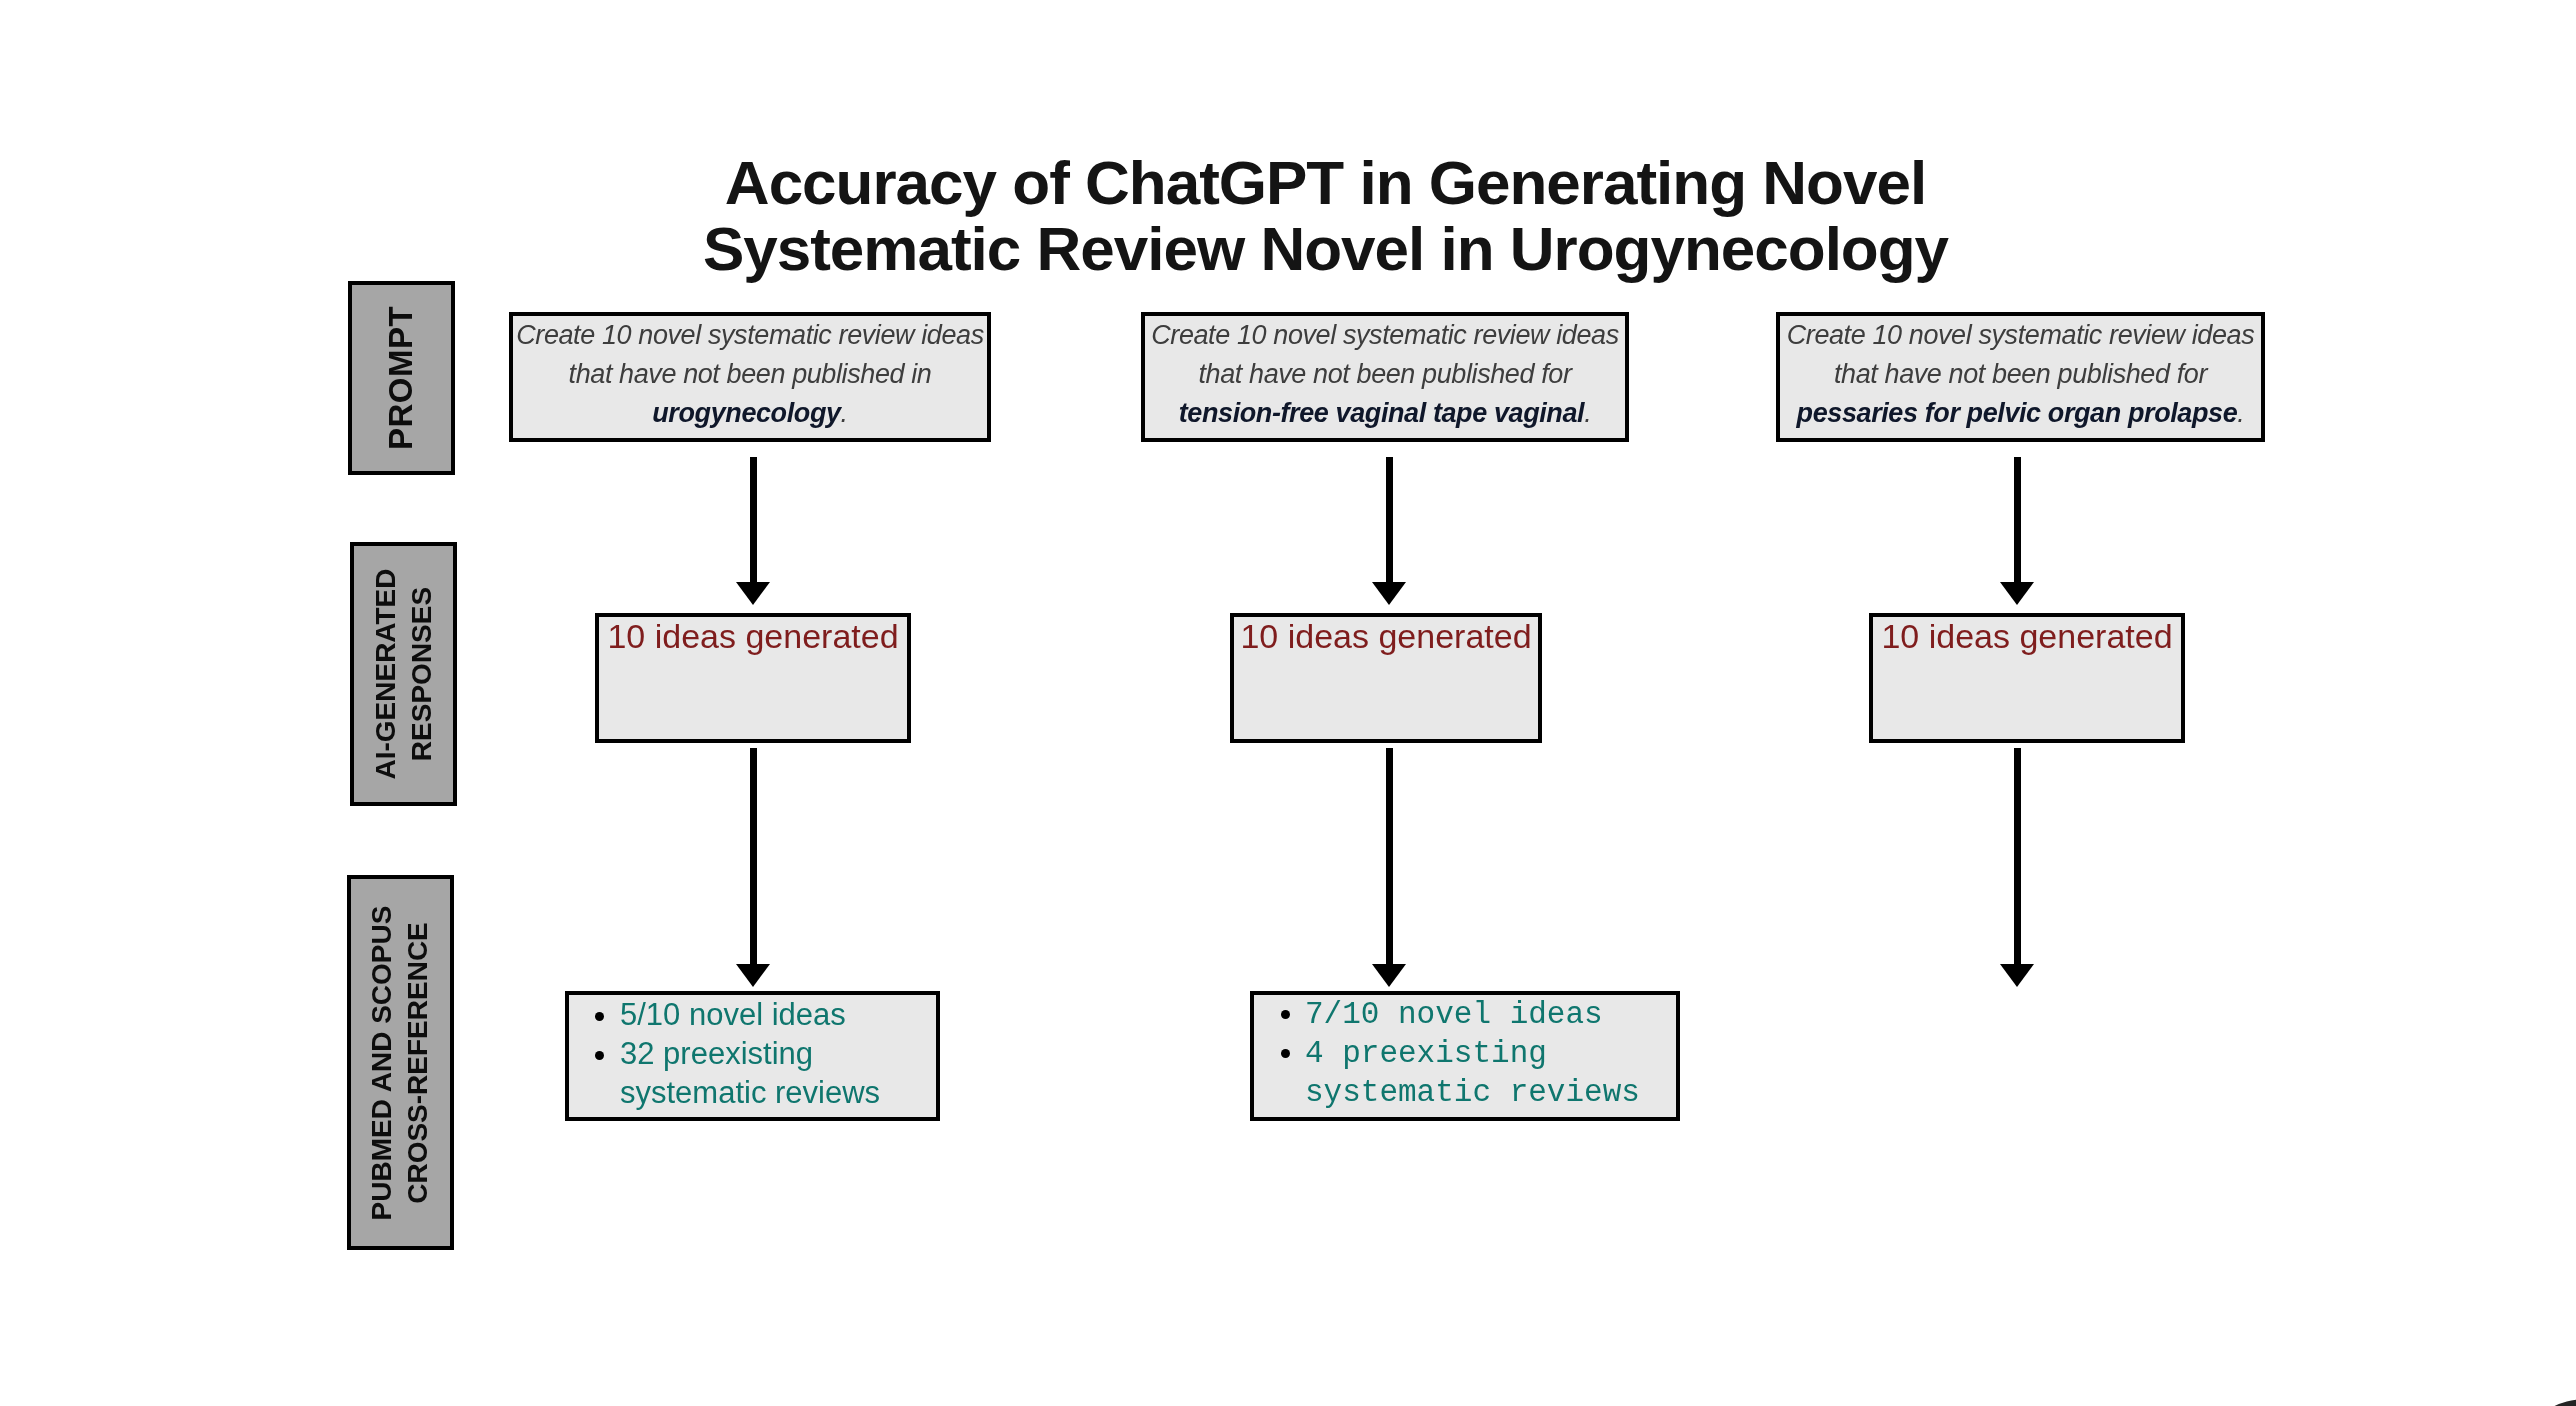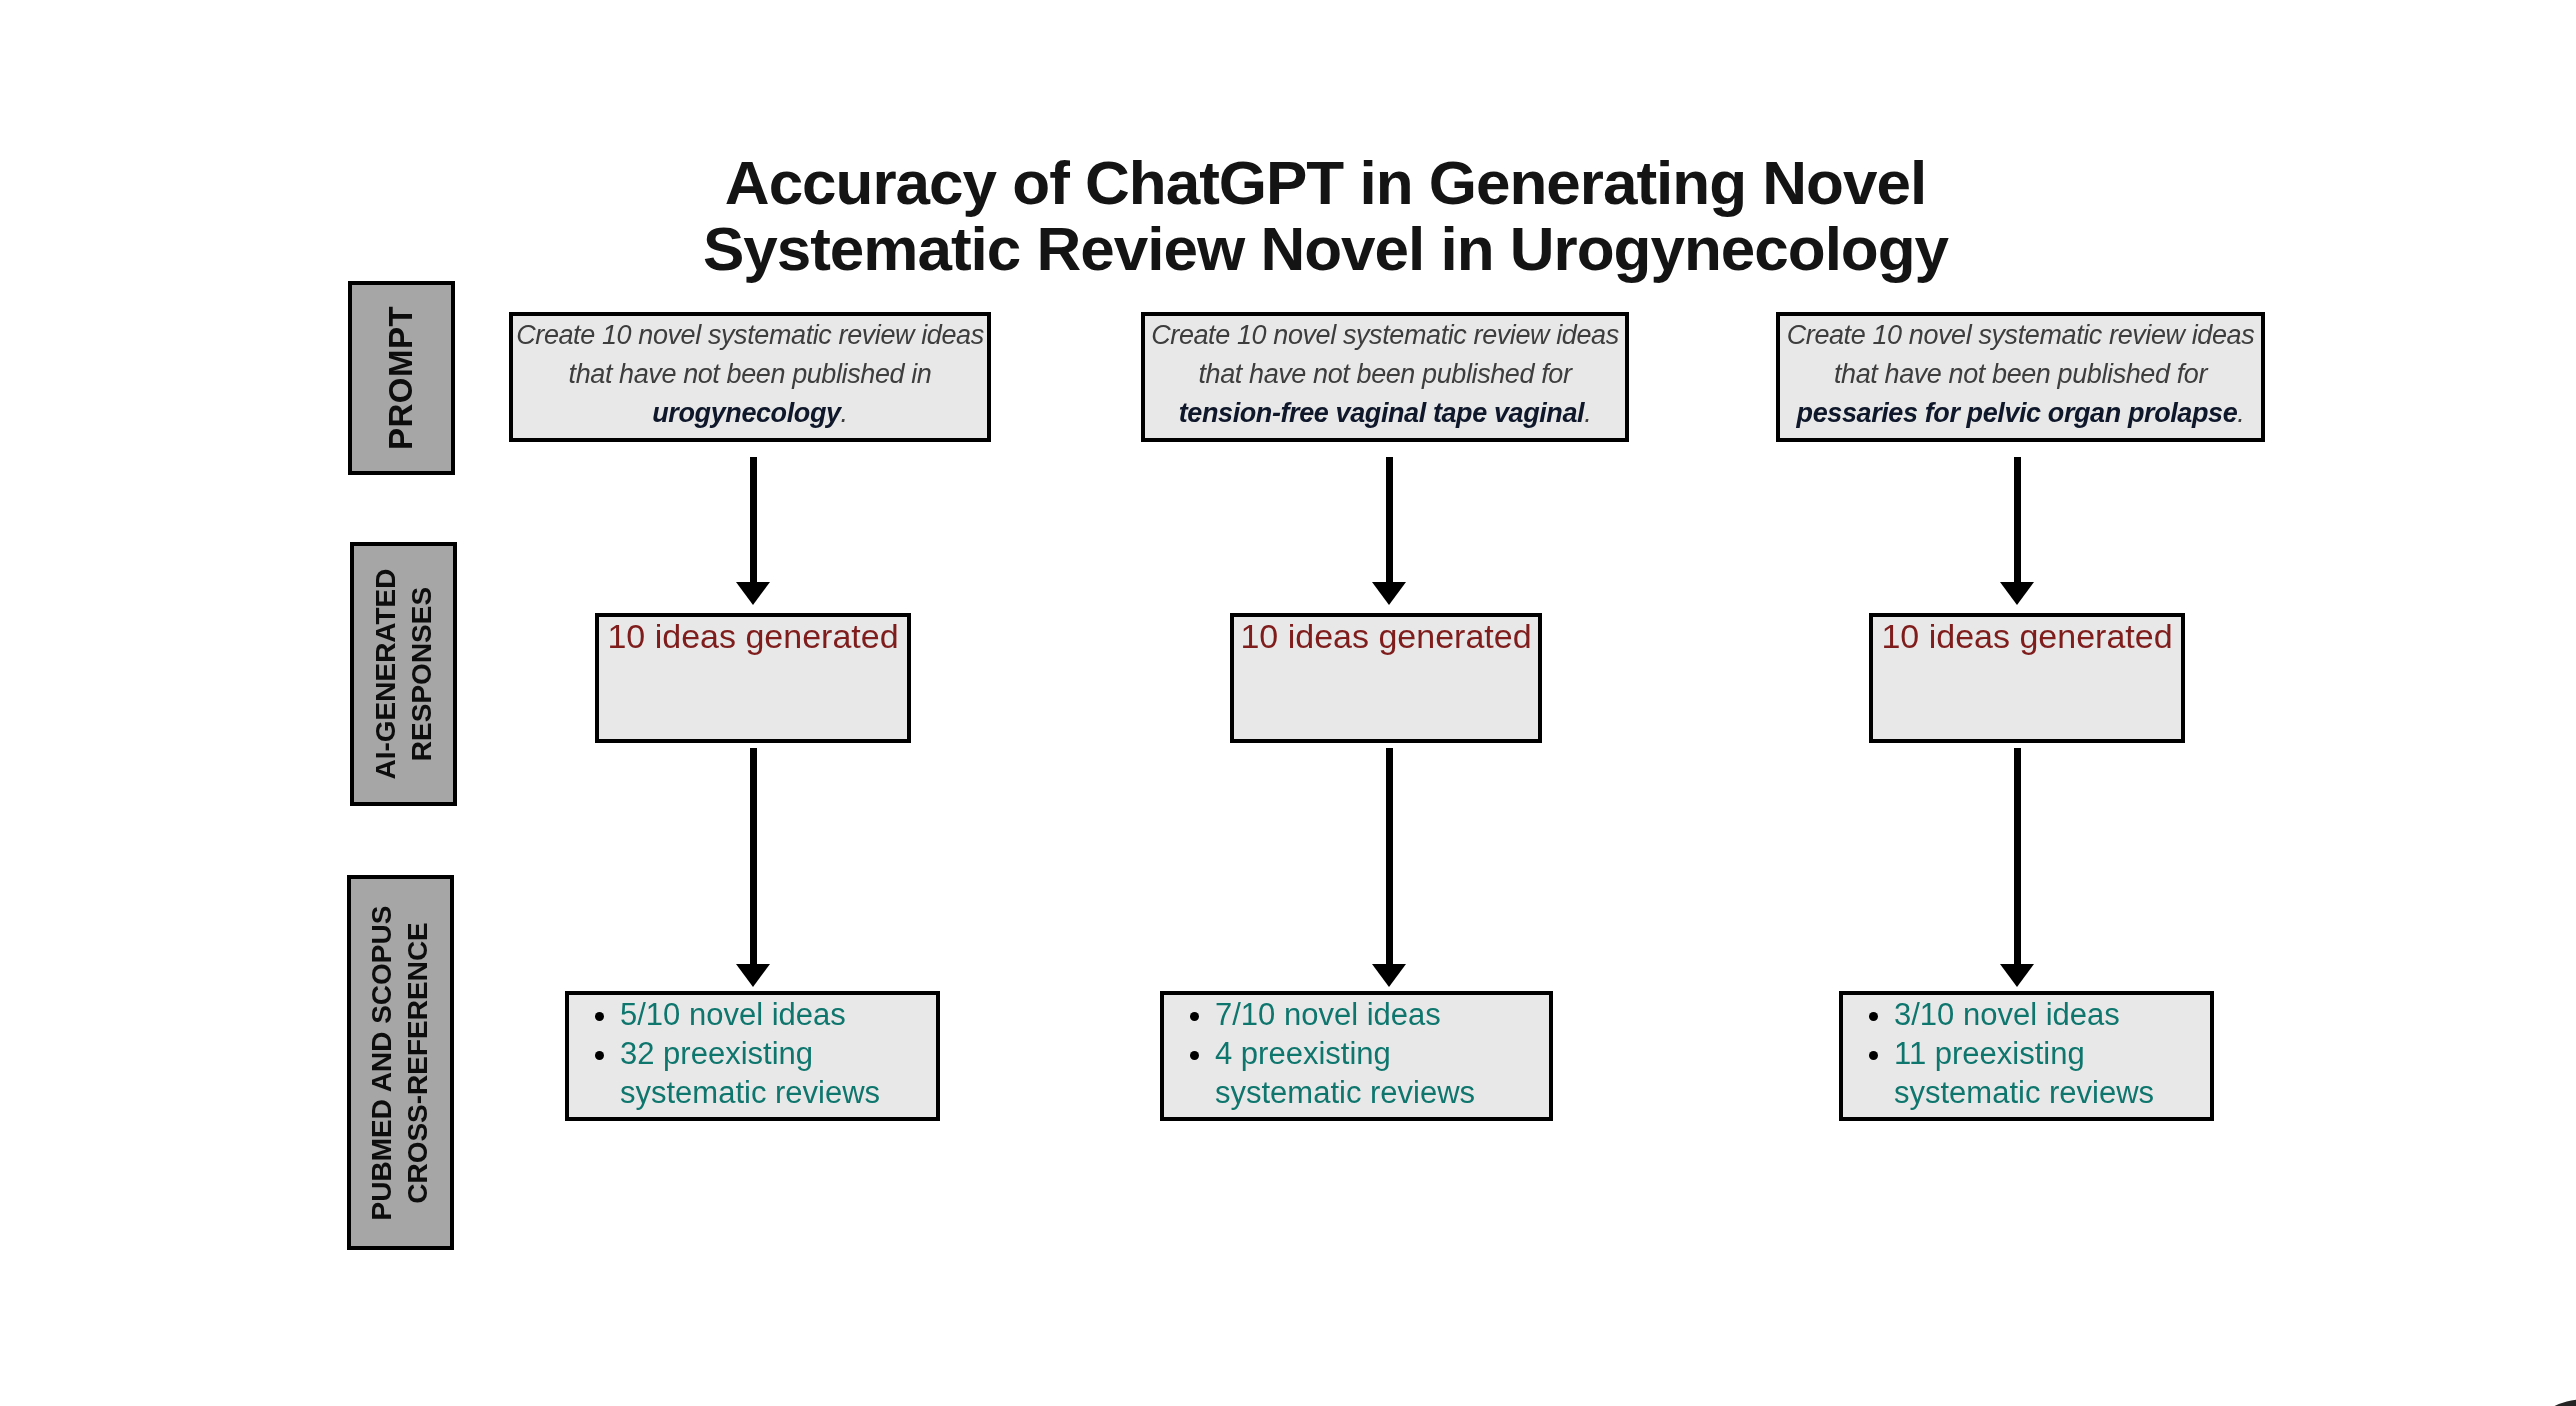--- a/index.html
+++ b/index.html
@@ -51,21 +51,21 @@
   #response-3 { left:1869px; top:613px; width:316px; height:130px; }
 
   .results-box { }
   .results-box ul {
     margin:0; padding:0 6px 0 51px; list-style:disc outside;
     font-size:31px; line-height:39px; color:#0f766e; width:100%;
     box-sizing:border-box;
   }
   .results-box li::marker { color:#000000; }
   #results-1 { left:565px;  top:991px; width:375px; height:130px; }
-  #results-2 { left:1160px; top:991px; width:393px; height:130px; }
+  #results-2 { left:1250px; top:991px; width:430px; height:130px;font-family:Liberation Mono, monospace; }
   #results-3 { left:1839px; top:991px; width:375px; height:130px; }
 
   
   .arrow { position:absolute; width:34px; }
   .arrow .shaft { width:7px; background:#000000; margin:0 auto; }
   .arrow .head  { width:0; height:0; margin:0 auto;
                   border-left:17px solid transparent;
                   border-right:17px solid transparent;
                   border-top:23px solid #000000; }
   .arrow.row1 { top:457px; } .arrow.row1 .shaft { height:125px; }
@@ -148,23 +148,17 @@
     <div class="shaft"></div>
     <div class="head"></div>
   </div>
   <div class="box response-box" id="response-3">
     <span>10 ideas generated</span>
   </div>
   <div class="arrow row2 col3">
     <div class="shaft"></div>
     <div class="head"></div>
   </div>
-  <div class="box results-box" id="results-3">
-    <ul>
-      <li>3/10 novel ideas</li>
-      <li>11 preexisting systematic reviews</li>
-    </ul>
-  </div>
 
   <div class="corner-dot"></div>
 
 </div>
 
 
 </body></html>

